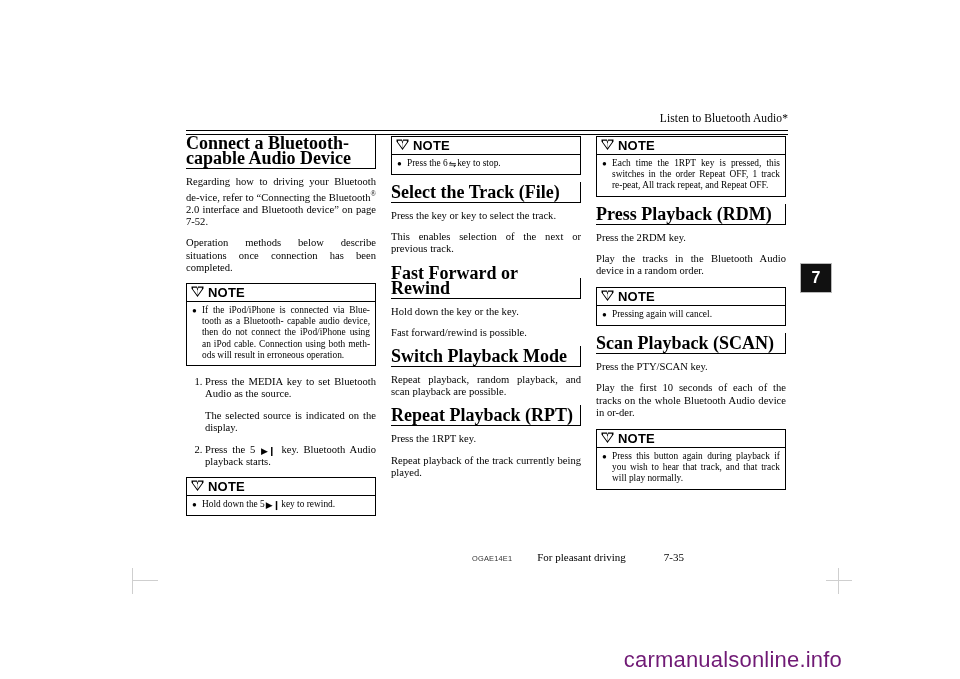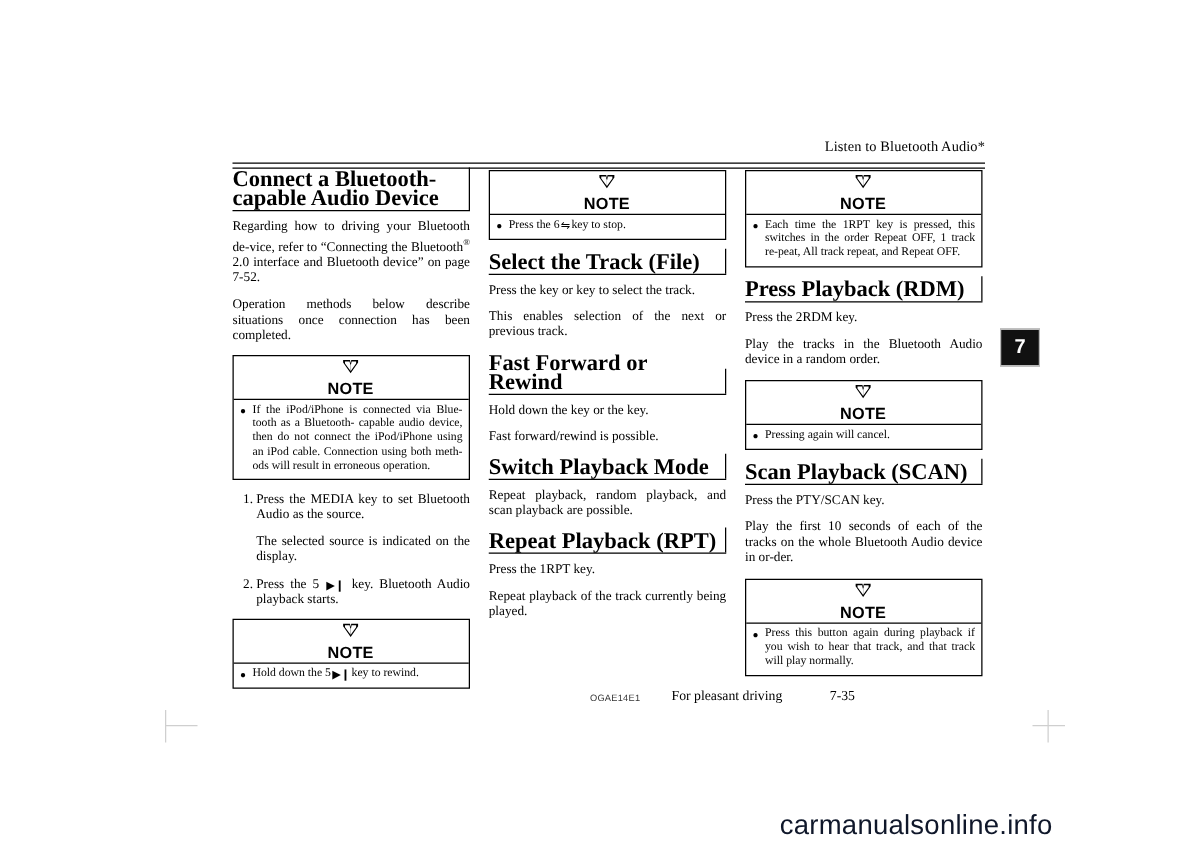--- a/index.html
+++ b/index.html
@@ -117,25 +117,23 @@
   ol.steps > li p { margin: 9px 0 0 0; text-align: justify; }
 
   
   .note {
     border: 1.3px solid #000;
     margin: 0 0 10px 0;
     background: #fff;
   }
   .note-head {
     display: flex;
-    align-items: center;
     gap: 4px;
     padding: 2px 5px 1px 4px;
     border-bottom: 1.3px solid #000;
-    flex-direction: column;
   }
   .note-icon {
     width: 13px;
     height: 12px;
     flex: 0 0 13px;
     display: block;
   }
   .note-title {
     font-family: "Liberation Sans", sans-serif;
     font-weight: bold;
@@ -209,21 +207,21 @@
   }
   #footer-page { font-weight: normal; }
 
   
   #watermark {
     position: absolute;
     right: 14px;
     bottom: 6px;
     font-family: "Liberation Sans", sans-serif;
     font-size: 22px;
-    color: #0f172a;
+    color: #701a75;
     letter-spacing: .2px;
   }
 </style>
 </head>
 <body>
 
 <div id="page">
 
   <div class="crop h" style="left:132px; top:580px;"></div>
   <div class="crop v" style="left:132px; top:568px;"></div>

